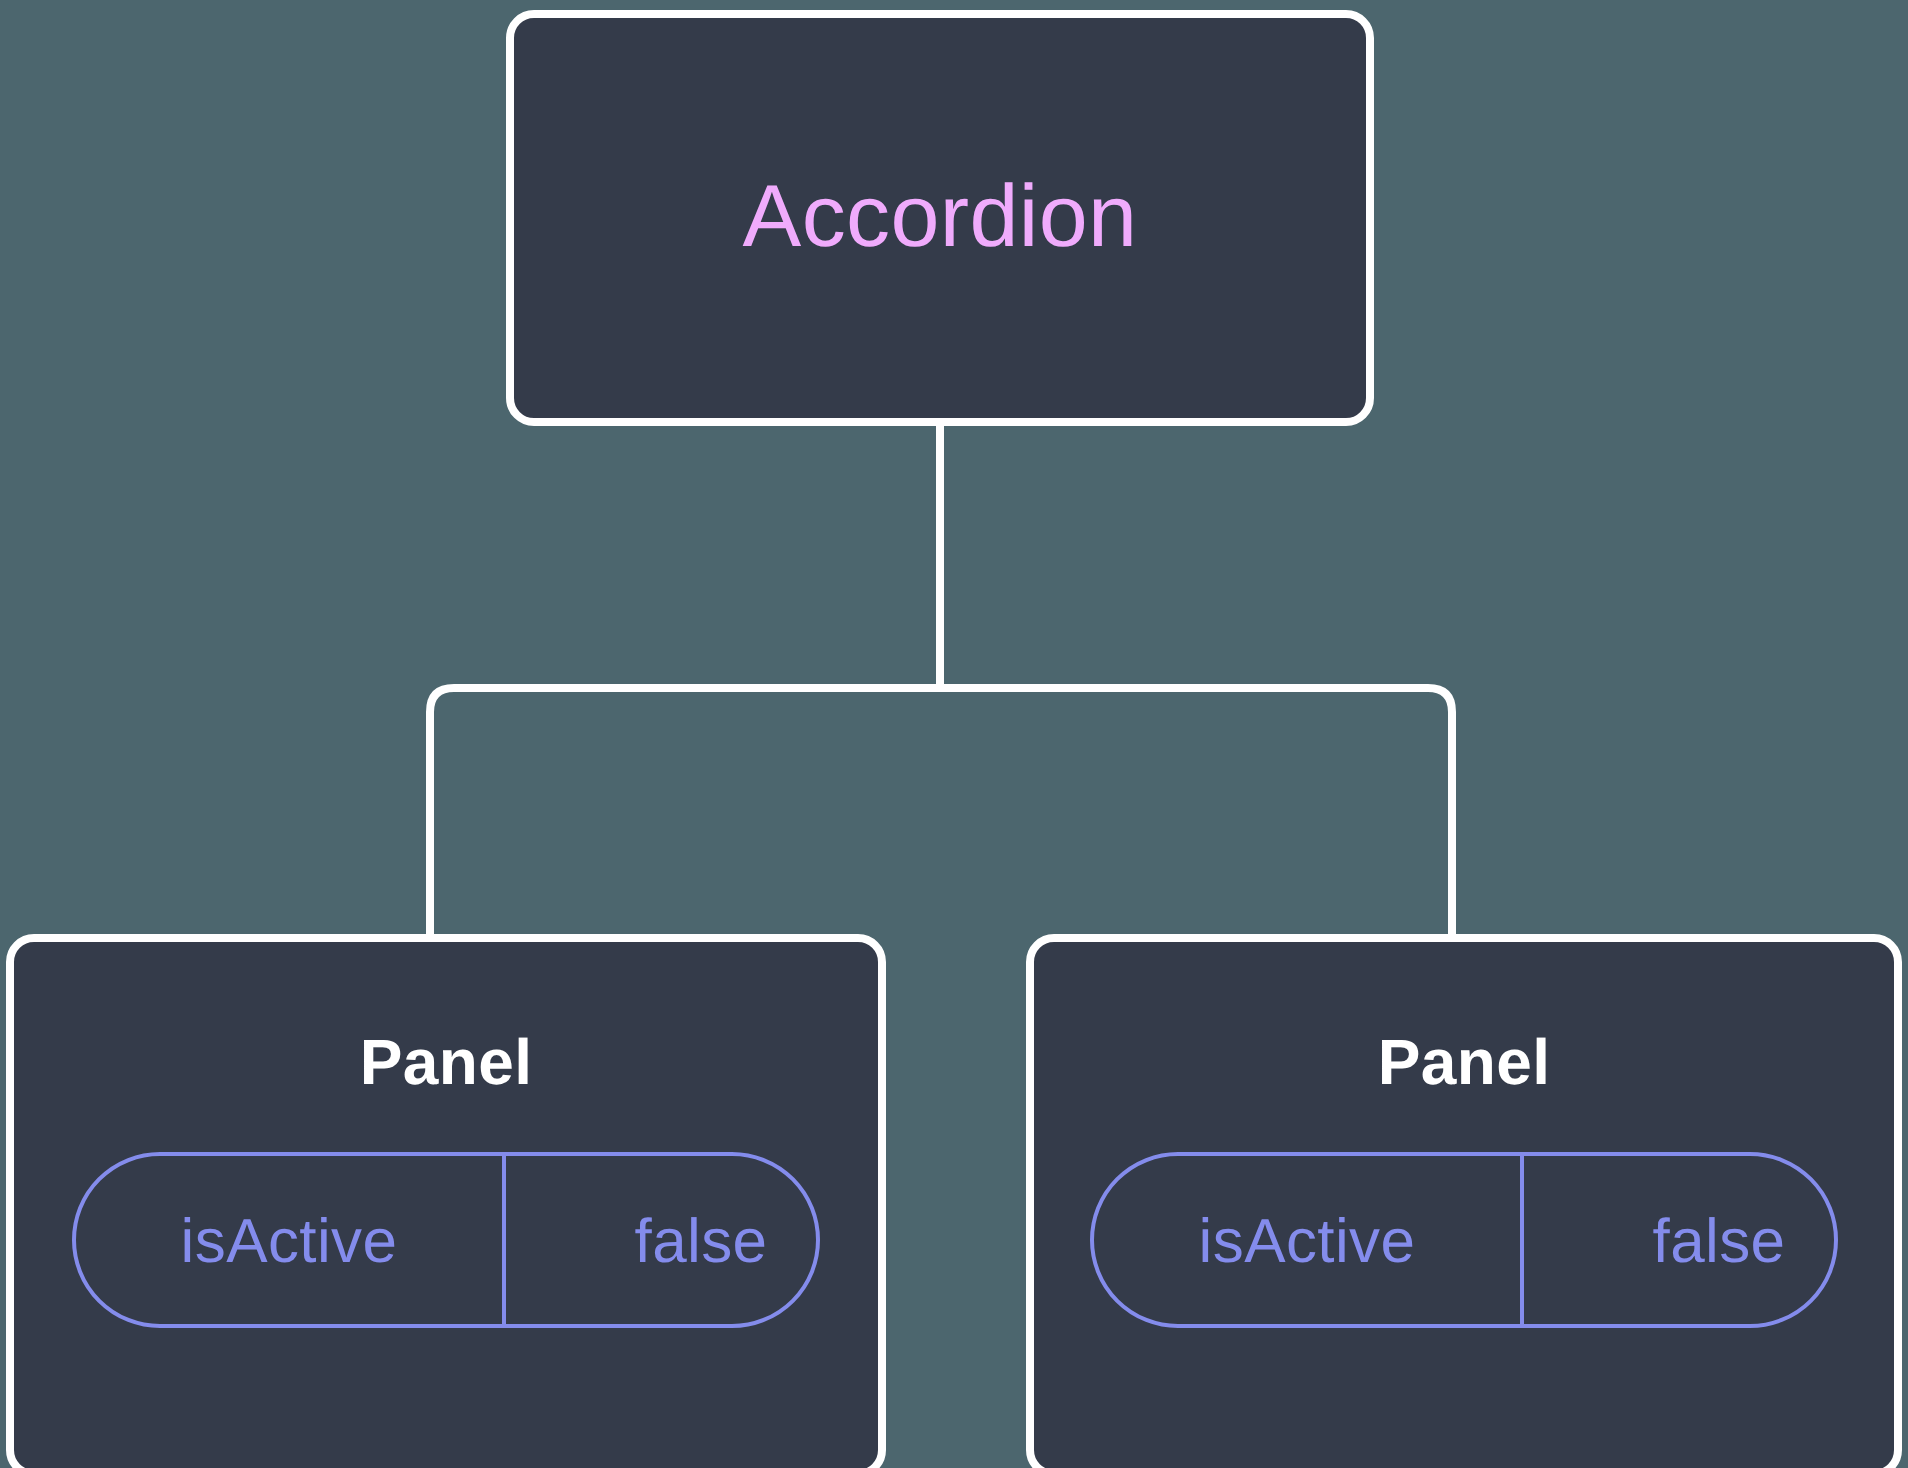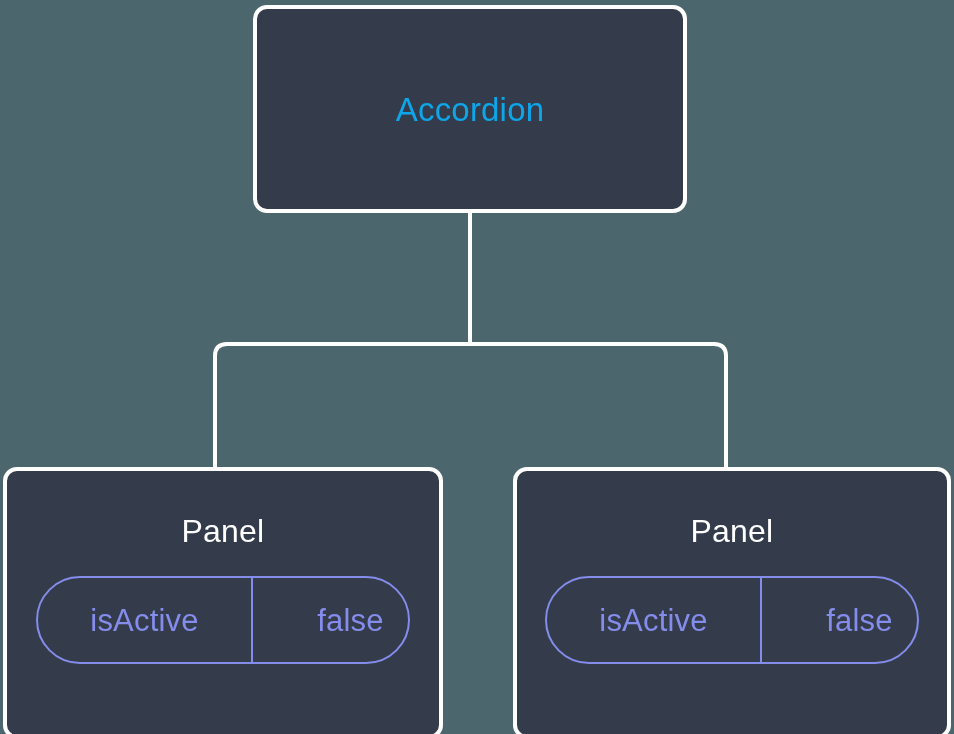--- a/index.html
+++ b/index.html
@@ -45,43 +45,43 @@
 
   
   #node-accordion {
     left: 253px;
     top: 5px;
     width: 434px;
     height: 208px;
     justify-content: center;
   }
   .root-title {
-    color: #0ea5e9;
-    font-size: 33px;
+    color: #f0abfc;
+    font-size: 44px;
     font-weight: 400;
     letter-spacing: 0.2px;
     line-height: 1;
   }
 
   
   .node-panel {
     top: 467px;
     height: 272px;
     justify-content: flex-start;
     padding-top: 44px;
     border-bottom-left-radius: 14px;
     border-bottom-right-radius: 14px;
   }
   #node-panel-0 { left: 3px;   width: 440px; }
   #node-panel-1 { left: 513px; width: 438px; }
 
   .panel-title {
     color: #ffffff;
     font-size: 32px;
-    font-weight: 400;
+    font-weight: 700;
     line-height: 1;
     letter-spacing: 0.2px;
     margin-bottom: 29px;
   }
 
   
   .state-pill {
     box-sizing: border-box;
     display: flex;
     align-items: stretch;

